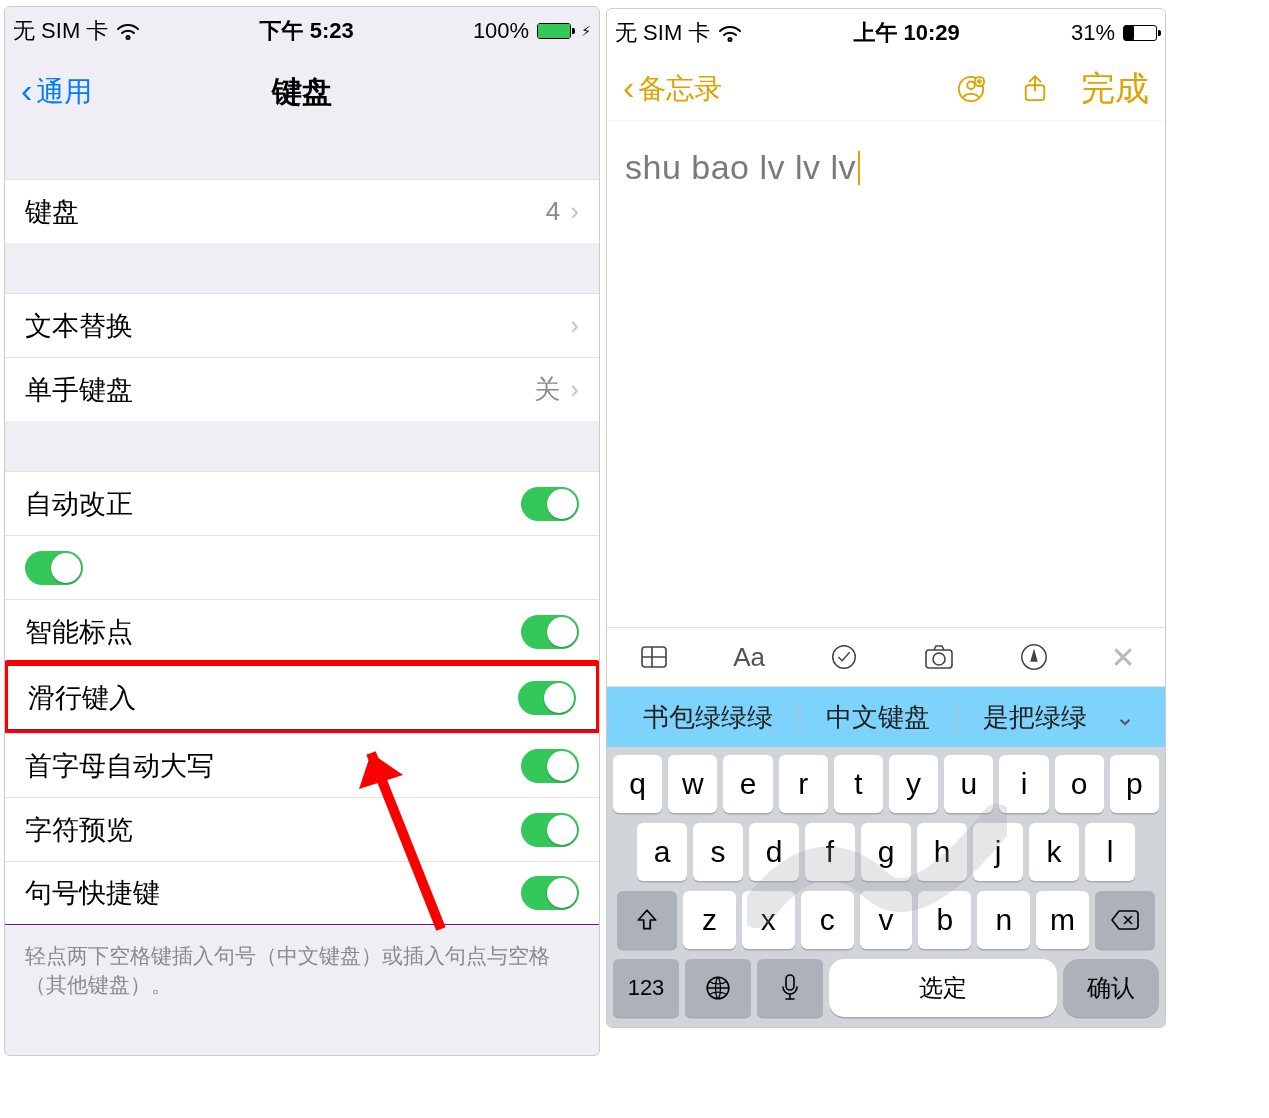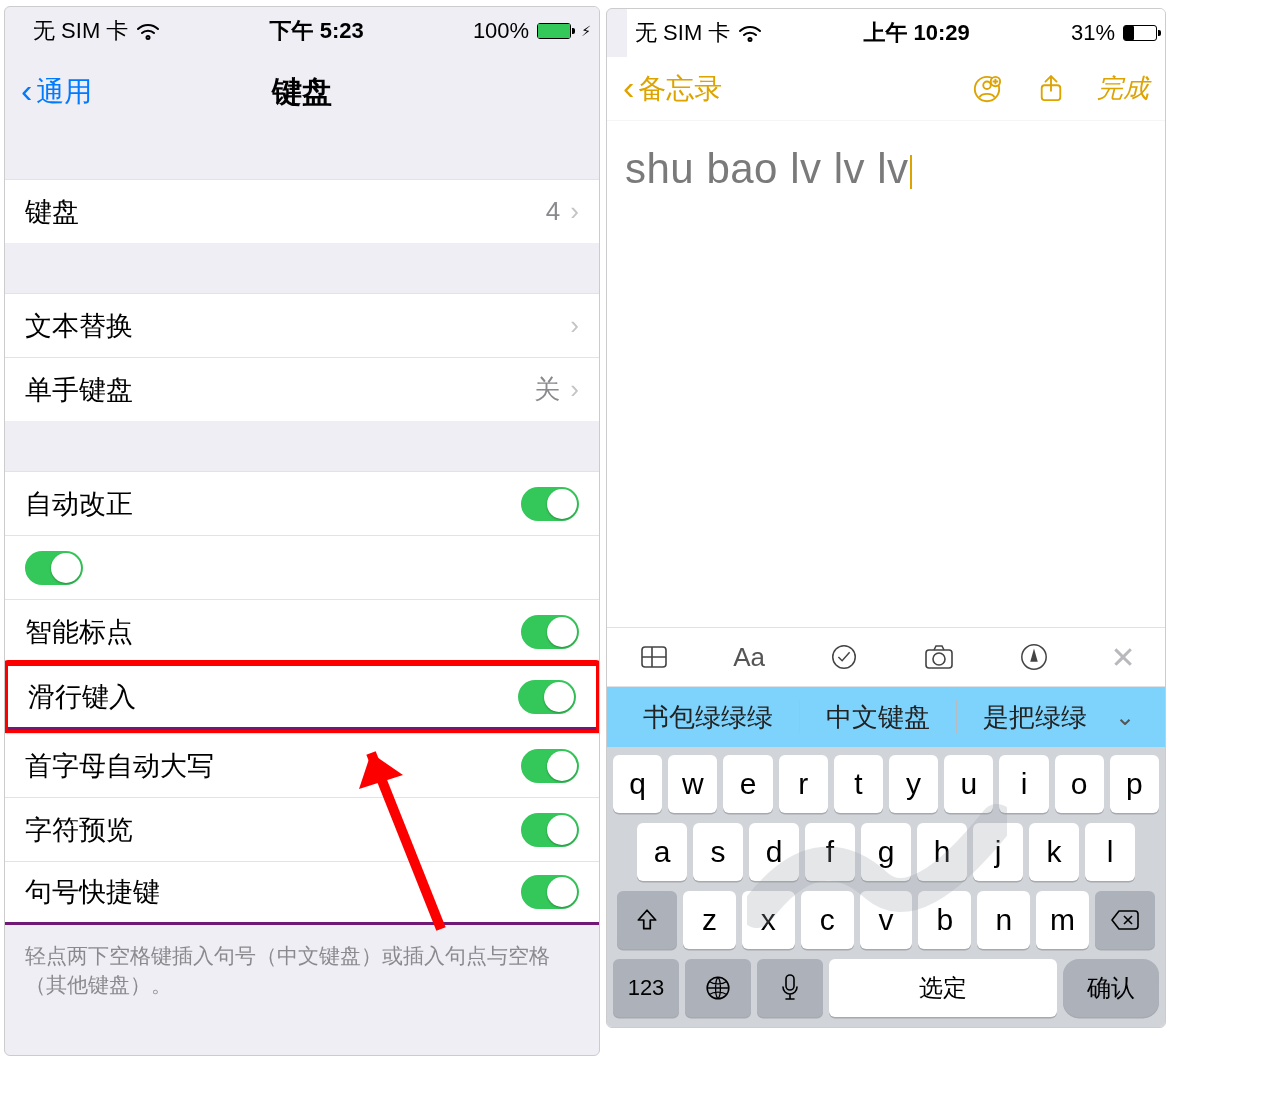--- a/index.html
+++ b/index.html
@@ -27,21 +27,20 @@
   
   .status {
     height: 48px;
     display: flex;
     align-items: center;
     justify-content: space-between;
     padding: 0 8px;
     font-size: 22px;
     font-weight: 500;
     background: #efeef4;
-    margin-left: 20px;
   }
   .status.right-bg { background: #fff; }
   .status .group { display: flex; align-items: center; gap: 8px; }
   .batt {
     width: 34px; height: 16px; border: 1.6px solid #000; border-radius: 3px; position: relative;
   }
   .batt::after { content:""; position:absolute; right:-5px; top:4px; width:3px; height:6px; background:#000; border-radius: 0 2px 2px 0; }
   .batt .fill { height:100%; background:#34c759; border-radius:1px; }
   .batt .fill.low { background:#000; width:31%; }
   .lightning { color:#000; font-size:14px; margin-left:2px; }
@@ -56,53 +55,53 @@
     background: #efeef4;
     position: relative;
   }
   .nav.right-bg { background:#fff; height:64px; border-bottom:1px solid rgba(0,0,0,.04); }
   .nav .back { color:#007aff; font-size:28px; display:flex; align-items:center; gap:4px; }
   .nav .back.yellow { color:#dda300; }
   .nav .title {
     position:absolute; left:0; right:0; text-align:center; font-size:30px; font-weight:600;
   }
   .nav .actions { display:flex; align-items:center; gap:28px; color:#dda300; }
-  .nav .actions .done { font-size:26px; font-weight:500;font-style:italic; }
+  .nav .actions .done { font-size:34px; font-weight:500; }
   .nav .chev { font-size:34px; line-height:1; transform:translateY(-2px); }
 
   
   .group-gap { height: 50px; }
   .cell {
     background:#fff; display:flex; align-items:center; justify-content:space-between;
     height: 64px; padding: 0 20px; font-size:27px; color:#000; border-top:1px solid #e3e3e6;
   }
   .cell:first-child { border-top:1px solid #e3e3e6; }
   .cell .rhs { display:flex; align-items:center; gap:10px; color:#8a8a8e; font-size:26px; }
   .chevron { color:#c4c4c6; font-size:26px; }
   .toggle {
     width:58px; height:34px; border-radius:17px; background:#34c759; position:relative;
   }
   .toggle::after{
     content:""; position:absolute; right:2px; top:2px; width:30px; height:30px; border-radius:50%; background:#fff; box-shadow:0 1px 2px rgba(0,0,0,.3);
   }
   .section { display:flex; flex-direction:column; }
-  .section.last .cell:last-child { border-bottom:3px solid #701a75; }
+  .section.last .cell:last-child { border-bottom:1px solid #701a75; }
   .footer-note { padding:16px 20px; font-size:21px; color:#8a8a8e; line-height:1.4; }
   .highlight-box { border:6px solid #fc0000; border-radius:6px; margin:-3px -3px; }
 
   
   .arrow {
     position:absolute; pointer-events:none;
   }
 
   
   .note-body {
     flex:1; background:#fff; padding:24px 18px; position:relative;
   }
-  .note-text { font-size:42px; color:#7a7a7a; font-weight:500; letter-spacing:.5px; background:#fff; }
+  .note-text { font-size:34px; color:#7a7a7a; font-weight:500; letter-spacing:.5px; background:#fff; }
   .cursor { display:inline-block; width:2px; height:34px; background:#dda300; transform:translateY(6px); margin-left:2px; }
 
   
   .note-toolbar {
     height:60px; background:#fff; border-top:1px solid #e1e1e4; border-bottom:1px solid #e1e1e4;
     display:flex; align-items:center; justify-content:space-around; color:#555;
   }
   .tool-icon { width:36px; height:36px; display:flex; align-items:center; justify-content:center; }
   .tool-icon svg { stroke:#444; fill:none; stroke-width:1.6; }
   .closex { color:#b9b9bd; font-size:30px; }
@@ -125,21 +124,21 @@
     background:#fff; border-radius:6px; box-shadow:0 1.5px 0 #a6a9ae;
     height:58px; flex:1; display:flex; align-items:center; justify-content:center;
     font-size:30px; color:#000;
   }
   .key.shaded { background:#adb1ba; }
   .row2 { padding:0 24px; }
   .row3 .key { flex:0 0 48px; }
   .row3 .shift, .row3 .bksp { flex:0 0 60px; background:#adb1ba; }
   .row4 .key { flex:0 0 66px; }
   .row4 .confirm { flex:0 0 96px; background:#adb1ba; font-size:24px;border-radius:16px; }
-  .row4 .select { flex:1; font-size:24px; }
+  .row4 .select { flex:1; font-size:24px;border-radius:15px; }
   .row4 .abc { font-size:22px; }
   .row4 .globe { background:#adb1ba; }
   .row4 .mic { background:#adb1ba; }
 
   
   .swoosh {
     position:absolute; bottom:96px; left:140px; width:260px; height:140px; opacity:.25; pointer-events:none;
   }
 </style>
 </head>

